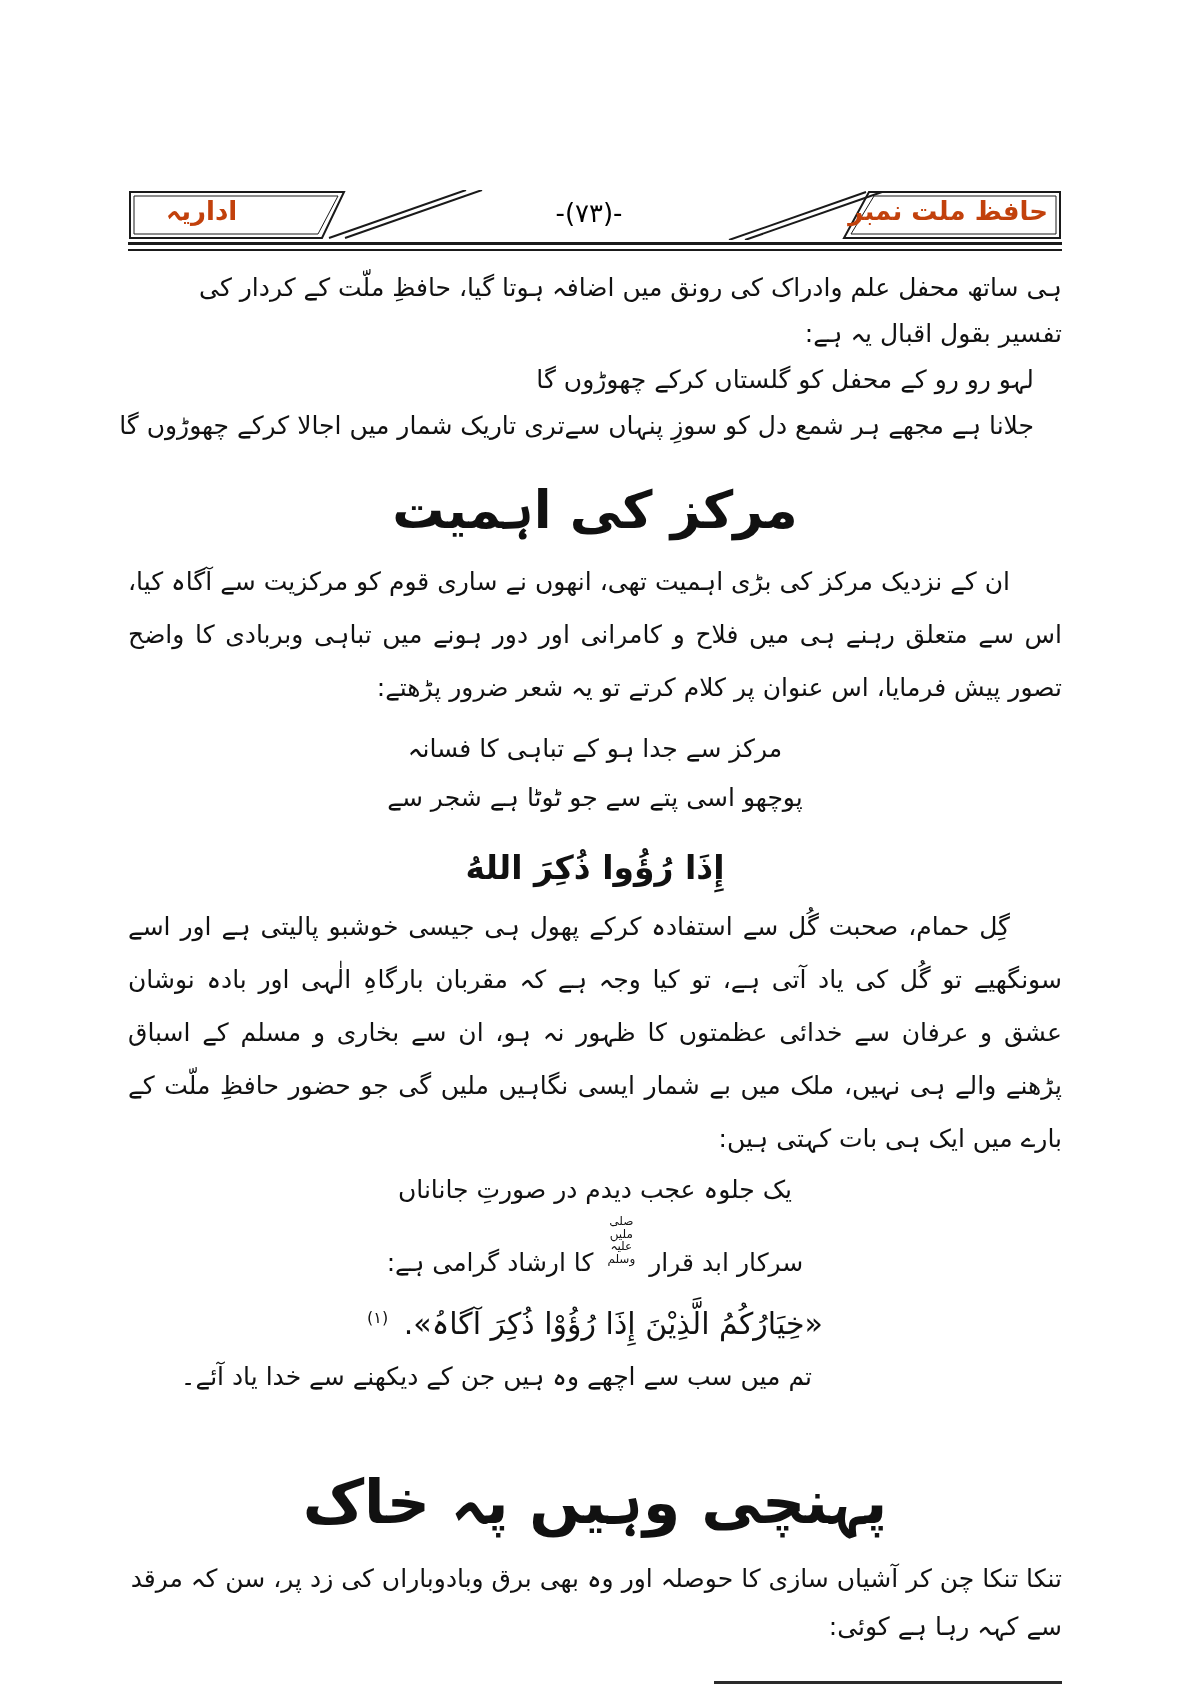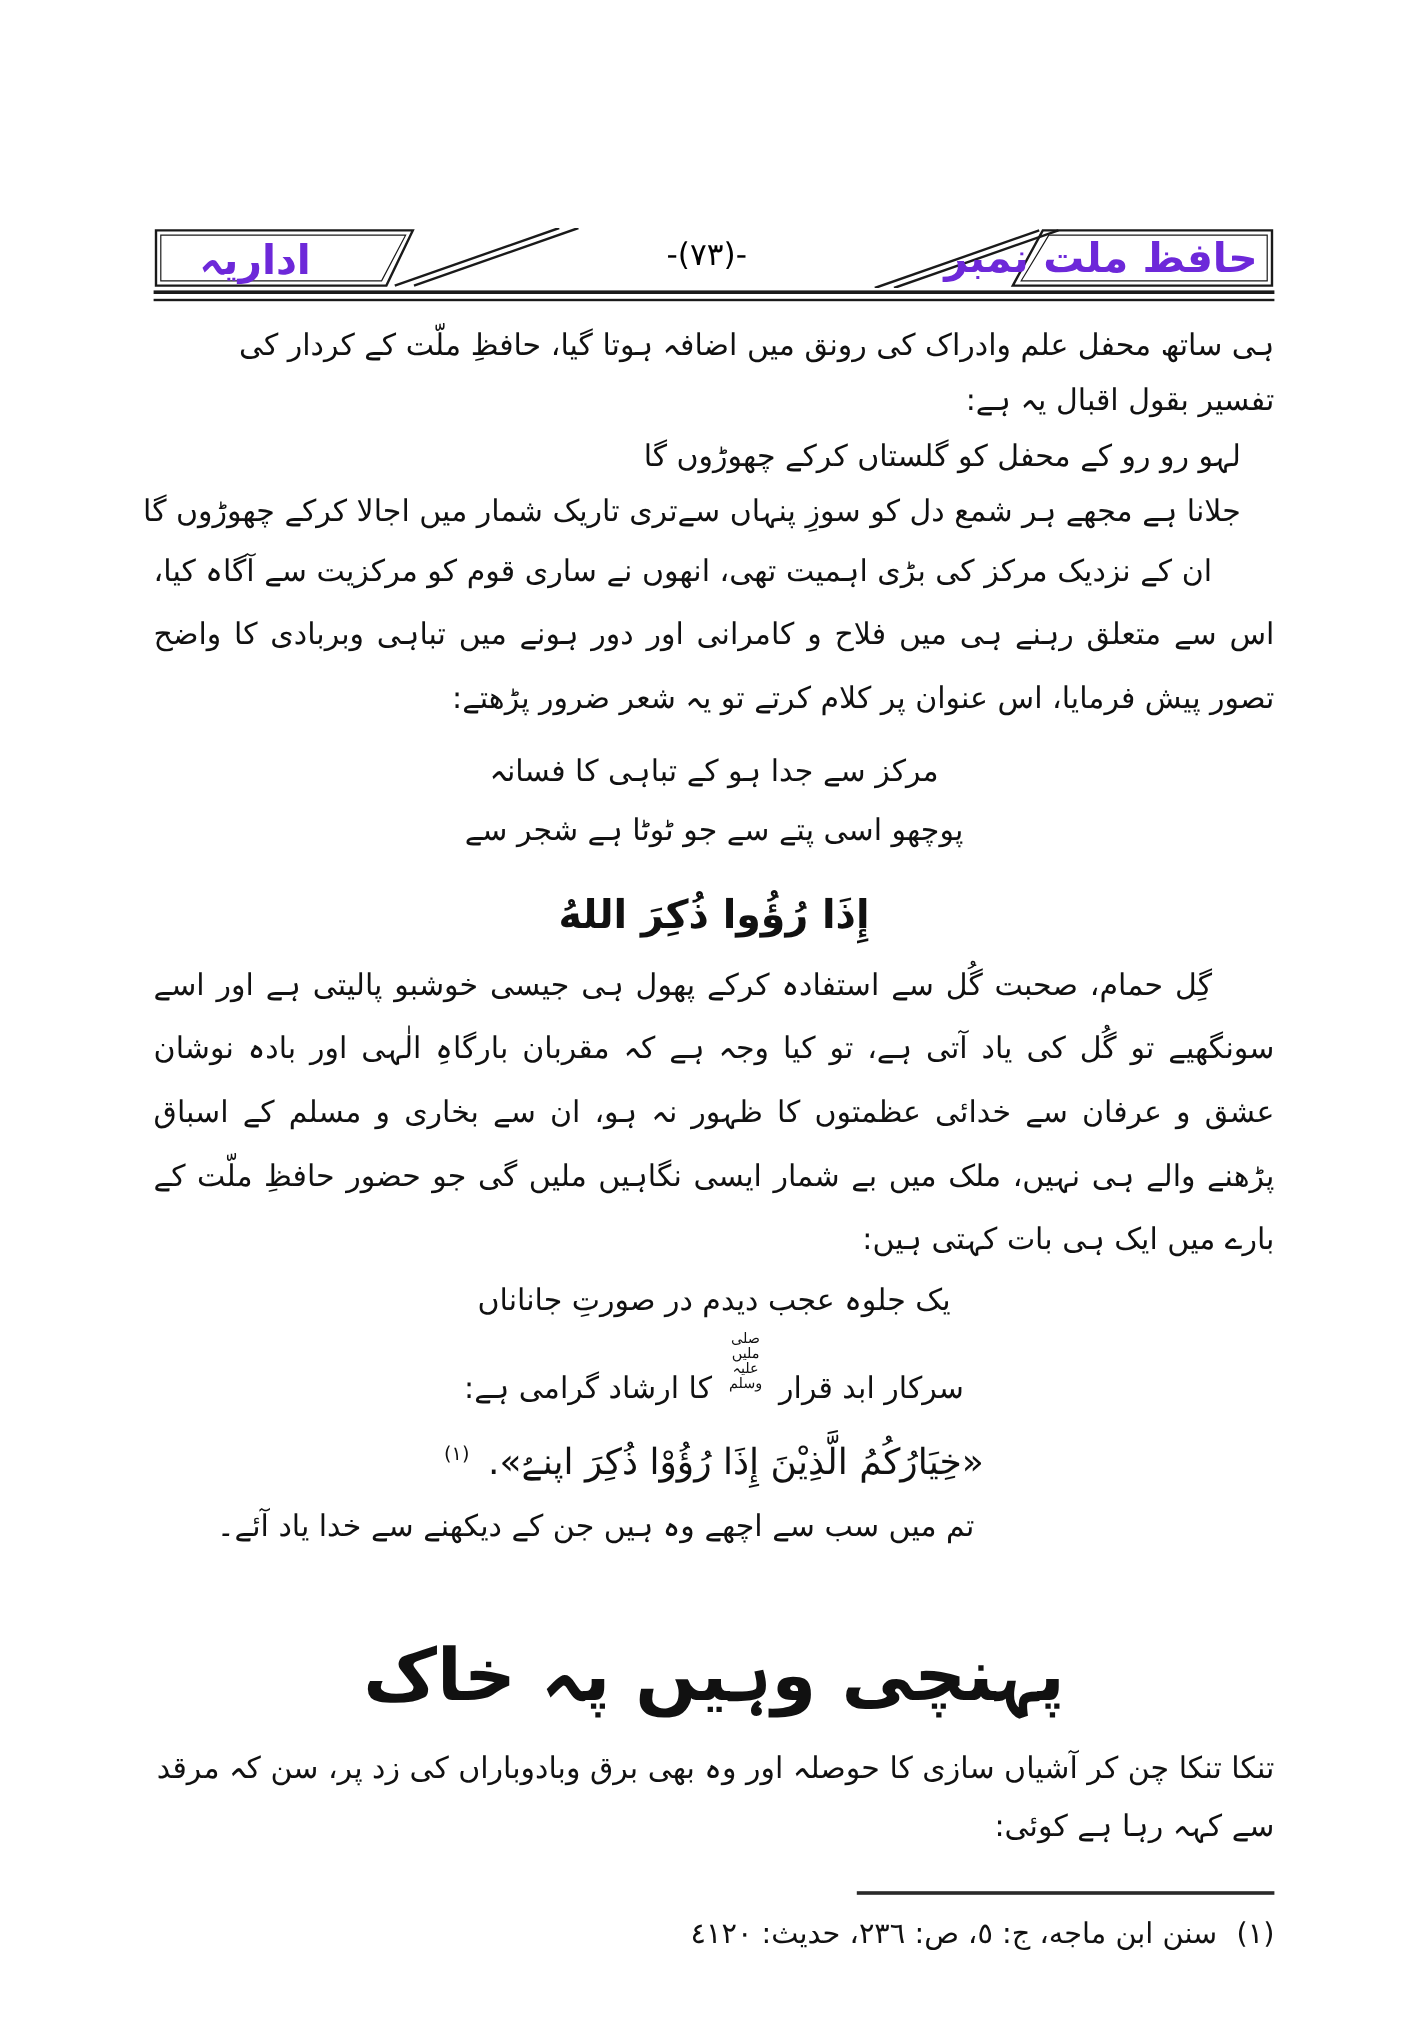--- a/index.html
+++ b/index.html
@@ -8,21 +8,21 @@
     font-family:"DejaVu Sans",sans-serif;color:#111;
   }
   .page{
     position:relative;width:1190px;height:1684px;background:#fff;
     box-sizing:border-box;padding:190px 128px 0 128px;direction:rtl;
   }
   
   .header{position:relative;height:50px;width:934px;}
   .header svg{position:absolute;top:0;right:0;}
   .hdr-label{
-    position:absolute;top:4px;font-size:34px;font-weight:bold;color:#6d28d9;
+    position:absolute;top:4px;font-size:26px;font-weight:bold;color:#c2410c;
     white-space:nowrap;
   }
   .hdr-right-label{right:14px;top:6px;}
   .hdr-left-label{left:38px;top:6px;letter-spacing:4px;}
   .page-number{
     position:absolute;top:8px;right:12px;left:0;margin:auto;width:160px;
     text-align:center;font-size:26px;color:#000000;direction:ltr;
   }
   .double-rule{
     width:934px;height:4px;margin-top:2px;
@@ -109,36 +109,37 @@
   <div class="intro">ہی ساتھ محفل علم وادراک کی رونق میں اضافہ ہوتا گیا، حافظِ ملّت کے کردار کی تفسیر بقول اقبال یہ ہے:</div>
 
   <div class="couplet">
     <span class="hemistich">لہو رو رو کے محفل کو گلستاں کرکے چھوڑوں گا</span>
   </div>
   <div class="couplet">
     <span class="hemistich">جلانا ہے مجھے ہر شمع دل کو سوزِ پنہاں سے</span>
     <span class="hemistich">تری تاریک شمار میں اجالا کرکے چھوڑوں گا</span>
   </div>
 
+  <div class="h1-heading">مرکز کی اہمیت</div>
   <div class="para">ان کے نزدیک مرکز کی بڑی اہمیت تھی، انھوں نے ساری قوم کو مرکزیت سے آگاہ کیا، اس سے متعلق رہنے ہی میں فلاح و کامرانی اور دور ہونے میں تباہی وبربادی کا واضح تصور پیش فرمایا، اس عنوان پر کلام کرتے تو یہ شعر ضرور پڑھتے:</div>
   <div class="verse-block">
     <div>مرکز سے جدا ہو کے تباہی کا فسانہ</div>
     <div>پوچھو اسی پتے سے جو ٹوٹا ہے شجر سے</div>
   </div>
 
   <div class="h2-heading">إِذَا رُؤُوا ذُكِرَ اللهُ</div>
   <div class="para">گِل حمام، صحبت گُل سے استفادہ کرکے پھول ہی جیسی خوشبو پالیتی ہے اور اسے سونگھیے تو گُل کی یاد آتی ہے، تو کیا وجہ ہے کہ مقربان بارگاہِ الٰہی اور بادہ نوشان عشق و عرفان سے خدائی عظمتوں کا ظہور نہ ہو، ان سے بخاری و مسلم کے اسباق پڑھنے والے ہی نہیں، ملک میں بے شمار ایسی نگاہیں ملیں گی جو حضور حافظِ ملّت کے بارے میں ایک ہی بات کہتی ہیں:</div>
   <div class="center-line">یک جلوہ عجب دیدم در صورتِ جاناناں</div>
   <div class="sarkar-line">
     <span>سرکار ابد قرار</span>
     <span class="honorific">صلی ملیں علیہ وسلم</span>
     <span>کا ارشاد گرامی ہے:</span>
   </div>
   <div class="hadith-line">
-    <span>«خِيَارُكُمُ الَّذِيْنَ إِذَا رُؤُوْا ذُكِرَ اپنےُ».</span>
+    <span>«خِيَارُكُمُ الَّذِيْنَ إِذَا رُؤُوْا ذُكِرَ آگاہُ».</span>
     <span class="hadith-fn-mark">(١)</span>
   </div>
   <div class="translation-line">تم میں سب سے اچھے وہ ہیں جن کے دیکھنے سے خدا یاد آئے۔</div>
 
   <div class="h3-heading">پہنچی وہیں پہ خاک</div>
   <div class="last-para">تنکا تنکا چن کر آشیاں سازی کا حوصلہ اور وہ بھی برق وبادوباراں کی زد پر، سن کہ مرقد سے کہہ رہا ہے کوئی:</div>
 
   <div class="footnote-rule-wrap">
     <div class="footnote-rule"></div>
   </div>

